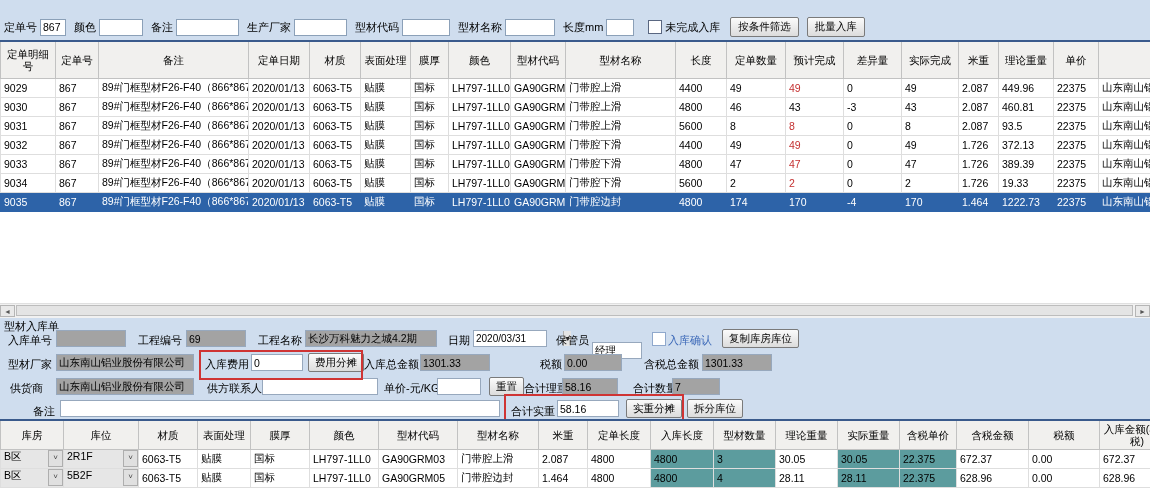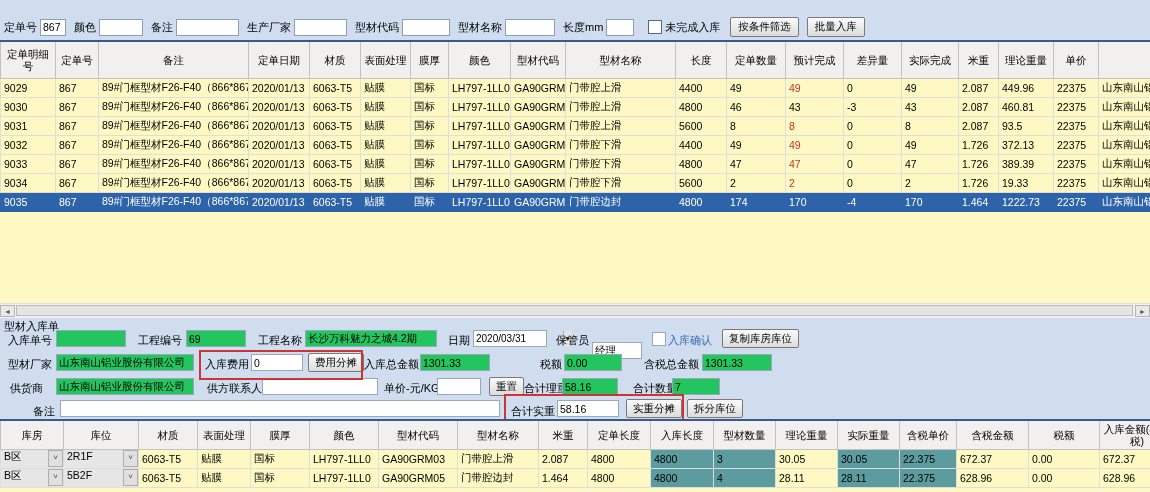--- a/index.html
+++ b/index.html
@@ -12,21 +12,21 @@
   .fl.first{margin-left:0;}
   input.tb{height:15px;border:1px solid #8ba0b8;background:#fff;font:10.5px "Liberation Sans",sans-serif;padding:0 2px;margin-left:3px;}
   .btn{height:20px;border:1px solid #7a7a7a;background:linear-gradient(#fbfbfb,#dcdcdc);
        font:10.5px "Liberation Sans",sans-serif;padding:0 7px;border-radius:2px;}
   .chk{width:12px;height:12px;border:1px solid #5a6781;background:#fff;display:inline-block;vertical-align:middle;}
   .chk.blue{border-color:#8fa8cc;}
   .mlchk{margin-left:14px;}
   .mlbtn{margin-left:10px;}
   .mlbtn2{margin-left:8px;}
   
-  .grid-wrap{position:absolute;left:0;width:1150px;background:#fef9c3;overflow:hidden;border-top:2px solid #3a5a8c;}
+  .grid-wrap{position:absolute;left:0;width:1150px;background:#ffffff;overflow:hidden;border-top:2px solid #3a5a8c;}
   .top-grid{top:40px;height:263px;}
   .bottom-grid{top:419px;height:73px;}
   table.grid{border-collapse:collapse;table-layout:fixed;width:1150px;}
   .grid th{background:#f1f0ee;border:1px solid #c2c2c2;border-top:none;font-weight:normal;
            font-size:10.5px;line-height:12px;padding:1px 2px;text-align:center;word-break:break-all;overflow:hidden;}
   .top-grid thead tr{height:36px;}
   .bottom-grid thead tr{height:28px;}
   .grid td{border:1px solid #dedede;font-size:10.5px;padding:1px 3px;height:16px;
            white-space:nowrap;overflow:hidden;}
   .grid tr.selected td{background:#2d63a8;color:#fff;border-color:#2d63a8;}
@@ -42,21 +42,21 @@
         font-size:7px;line-height:11px;text-align:center;color:#555;box-sizing:border-box;}
   .sbtn.left{left:0;}
   .sbtn.right{right:0;}
   .sthumb{position:absolute;left:16px;top:1px;width:1117px;height:11px;background:#e4e4e4;border:1px solid #bdbdbd;box-sizing:border-box;}
   
   .sec2-title{position:absolute;left:4px;top:319px;}
   .flbl{position:absolute;white-space:nowrap;}
   .fin{position:absolute;height:17px;border:1px solid #97a8bd;font:10.5px "Liberation Sans",sans-serif;
        padding:0 2px;box-sizing:border-box;}
   .ed{background:#fff;}
-  .ro{background:#22c55e;}
+  .ro{background:#a3a3a3;}
   .fbtn{position:absolute;height:19px;border:1px solid #7a7a7a;background:linear-gradient(#fbfbfb,#dcdcdc);
         font:10.5px "Liberation Sans",sans-serif;padding:0 6px;border-radius:2px;}
   .bluelbl{color:#3c69b8;}
   .hl{position:absolute;border:2px solid #cf3434;pointer-events:none;}
   .datebox{display:flex;align-items:center;padding:0;gap:35px;}
   .dateval{flex:1;padding:0 2px;font-size:10px;}
   .datebtn{width:14px;height:15px;background:#e5e5e5;border-left:1px solid #aeaeae;
            font-size:7px;line-height:15px;text-align:center;color:#333;}
 </style>
 </head>

